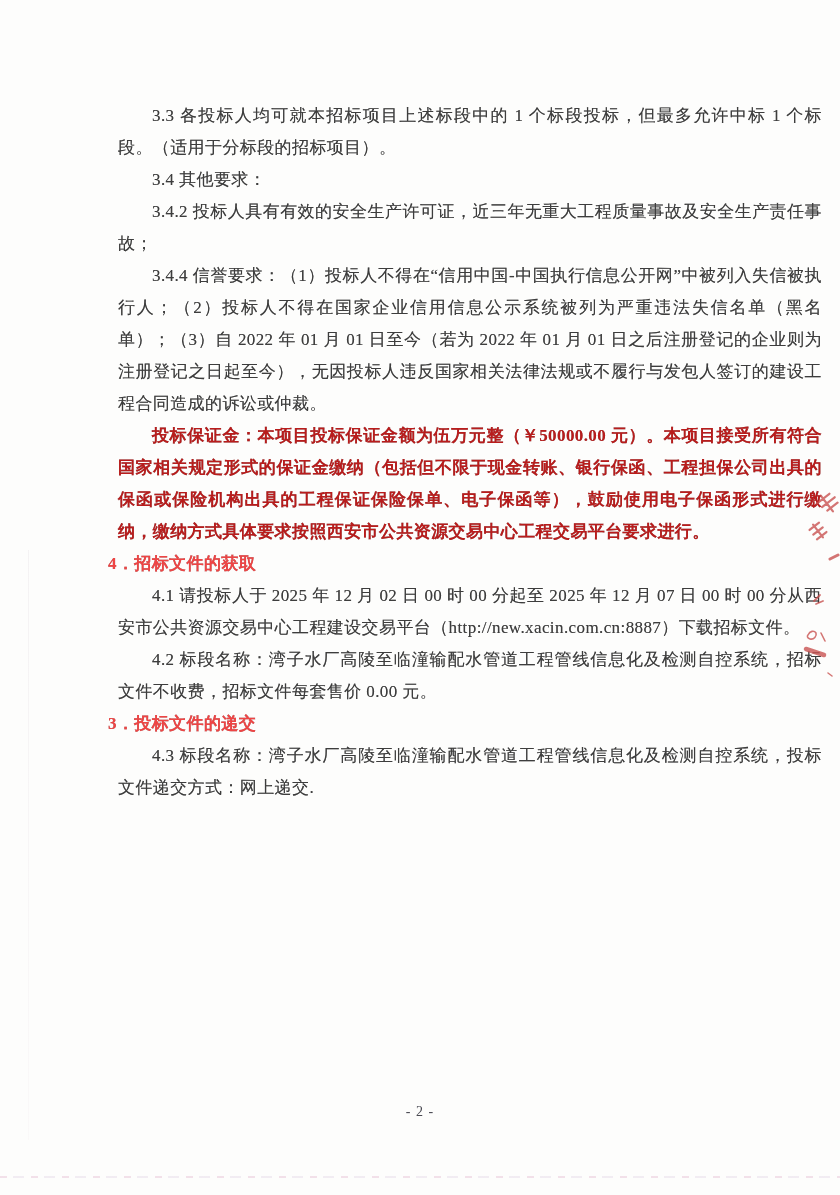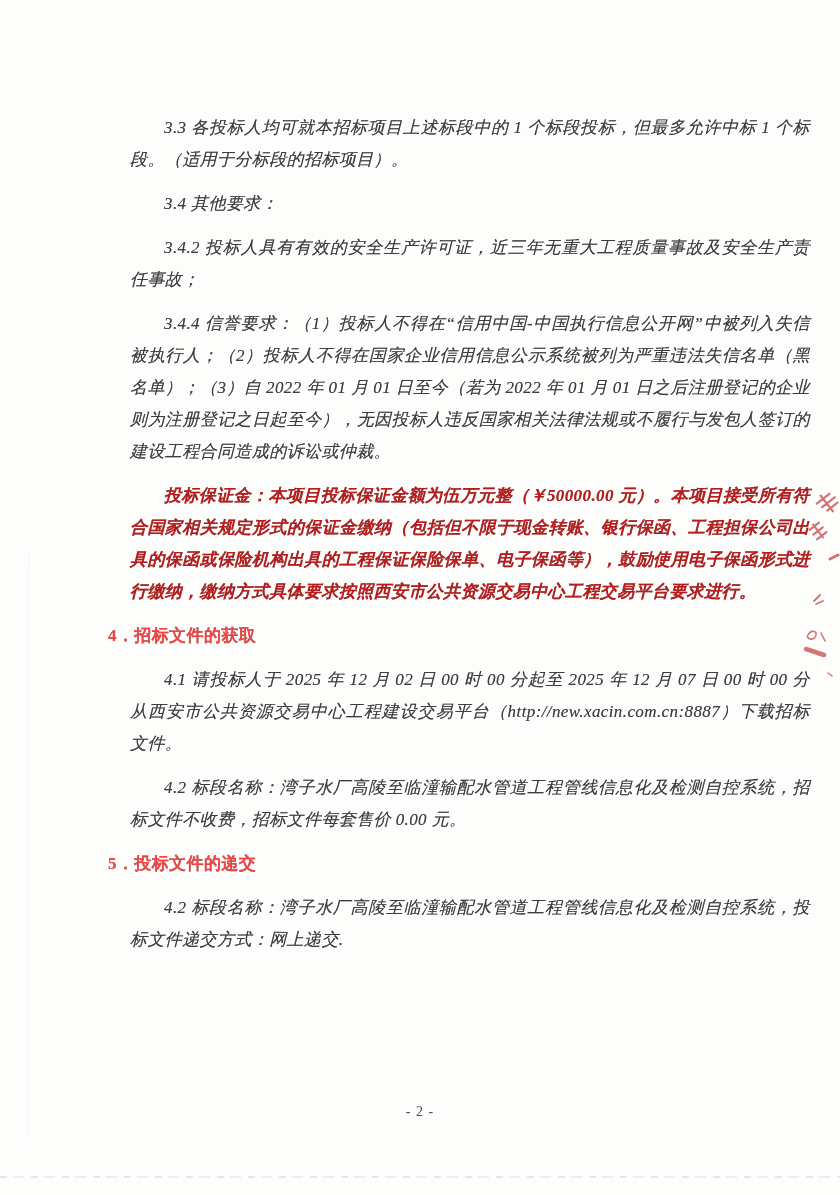--- a/index.html
+++ b/index.html
@@ -15,23 +15,22 @@
   .content{
     position:absolute;
     top:100px;left:118px;right:18px;
     font-size:17px;
     line-height:32px;
     text-align:justify;
     letter-spacing:0.4px;
     text-shadow:0 0 0.5px rgba(60,60,60,0.55);
   }
   .content p{
-    margin:12px;
+    margin:0;
     text-indent:2em;
-    font-style:italic;
   }
   .content p.bold-para{
     font-weight:700;
     color:#b91c1c;
   }
   .content h2.sec-heading{
     margin:0;
     font-size:17px;
     line-height:32px;
     font-weight:700;
@@ -83,22 +82,22 @@
 
   <div class="content">
     <p>3.3 各投标人均可就本招标项目上述标段中的 1 个标段投标，但最多允许中标 1 个标段。（适用于分标段的招标项目）。</p>
     <p>3.4 其他要求：</p>
     <p>3.4.2 投标人具有有效的安全生产许可证，近三年无重大工程质量事故及安全生产责任事故；</p>
     <p>3.4.4 信誉要求：（1）投标人不得在“信用中国-中国执行信息公开网”中被列入失信被执行人；（2）投标人不得在国家企业信用信息公示系统被列为严重违法失信名单（黑名单）；（3）自 2022 年 01 月 01 日至今（若为 2022 年 01 月 01 日之后注册登记的企业则为注册登记之日起至今），无因投标人违反国家相关法律法规或不履行与发包人签订的建设工程合同造成的诉讼或仲裁。</p>
     <p class="bold-para">投标保证金：本项目投标保证金额为伍万元整（￥50000.00 元）。本项目接受所有符合国家相关规定形式的保证金缴纳（包括但不限于现金转账、银行保函、工程担保公司出具的保函或保险机构出具的工程保证保险保单、电子保函等），鼓励使用电子保函形式进行缴纳，缴纳方式具体要求按照西安市公共资源交易中心工程交易平台要求进行。</p>
     <h2 class="sec-heading">4．招标文件的获取</h2>
     <p>4.1 请投标人于 2025 年 12 月 02 日 00 时 00 分起至 2025 年 12 月 07 日 00 时 00 分从西安市公共资源交易中心工程建设交易平台（http://new.xacin.com.cn:8887）下载招标文件。</p>
     <p>4.2 标段名称：湾子水厂高陵至临潼输配水管道工程管线信息化及检测自控系统，招标文件不收费，招标文件每套售价 0.00 元。</p>
-    <h2 class="sec-heading">5．投标文件的递交</h2>
-    <p>4.2 标段名称：湾子水厂高陵至临潼输配水管道工程管线信息化及检测自控系统，投标文件递交方式：网上递交.</p>
+    <h2 class="sec-heading">3．投标文件的递交</h2>
+    <p>4.3 标段名称：湾子水厂高陵至临潼输配水管道工程管线信息化及检测自控系统，投标文件递交方式：网上递交.</p>
   </div>
 
   <div class="stamp">
     <svg width="46" height="225" viewBox="0 0 46 225" xmlns="http://www.w3.org/2000/svg">
       <g stroke="#c8504e" stroke-width="2.2" stroke-linecap="round" opacity="0.78" fill="none">
         <g transform="rotate(-38 34 22)">
           <path d="M26 14 L42 14 M28 20 L44 20 M30 26 L43 26 M34 10 L34 30"></path>
         </g>
         <g transform="rotate(-38 24 48)">
           <path d="M18 42 L30 42 M18 48 L30 48 M18 54 L30 54 M24 40 L24 56"></path>

